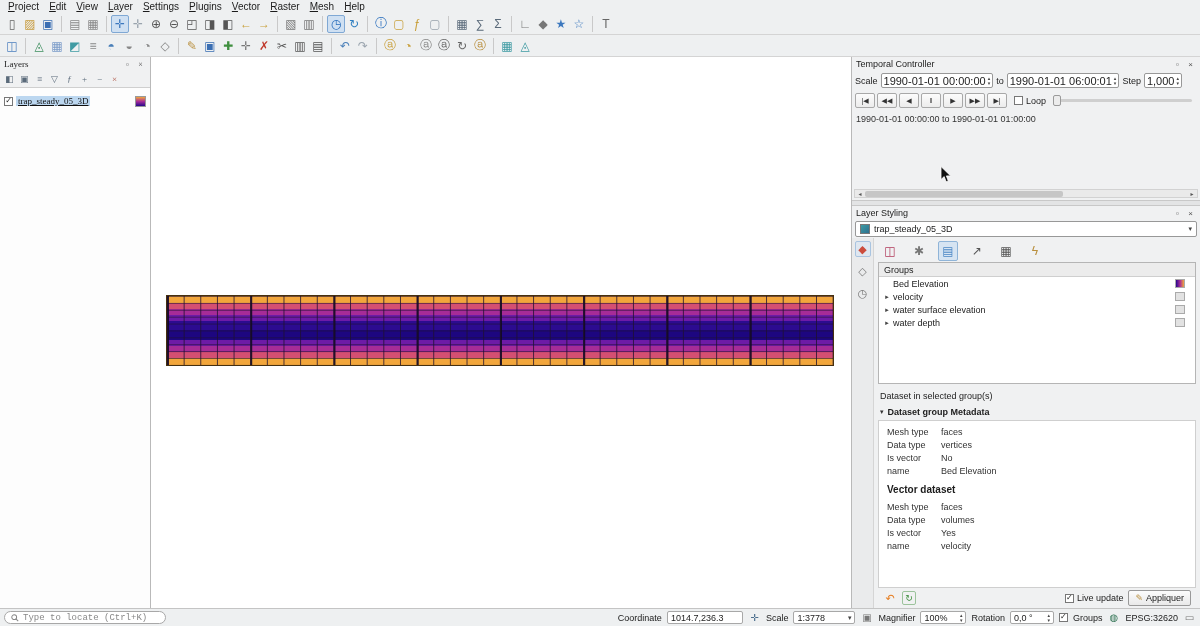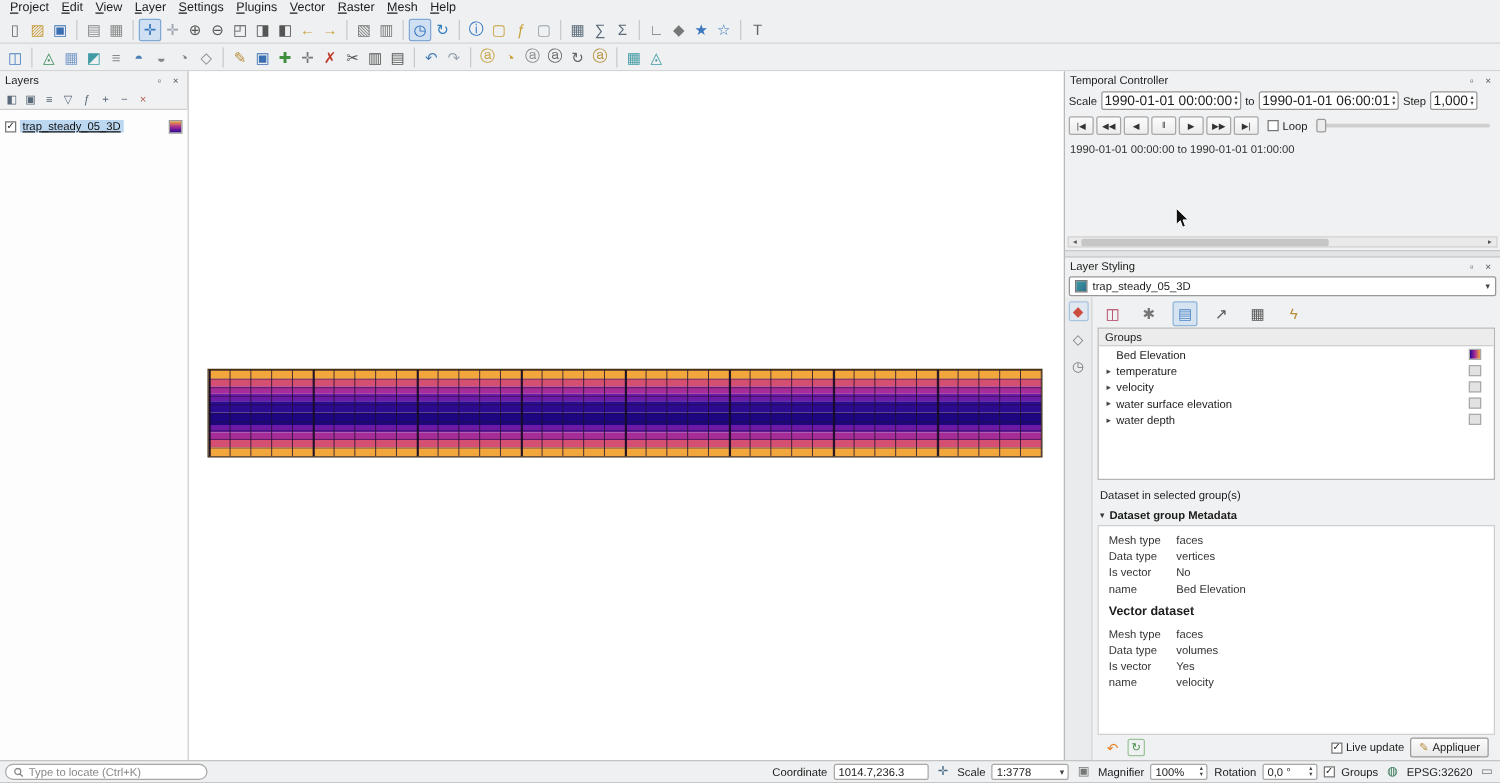--- a/index.html
+++ b/index.html
@@ -13,21 +13,21 @@
 
   
   .toolbar{display:flex;align-items:center;height:22px;padding:0 3px;border-bottom:1px solid #d4d4d4;}
   .tb-icon{width:18px;height:18px;display:flex;align-items:center;justify-content:center;font-size:12px;border-radius:2px;flex:0 0 auto;}
   .tb-icon.active{background:#cfe0f2;border:1px solid #7fa8d4;}
   .tb-sep{width:5px;height:16px;border-right:1px solid #c9c9c9;margin-right:4px;flex:0 0 auto;}
 
   .main{position:absolute;top:57px;left:0;width:1200px;height:551px;display:flex;}
 
   
-  .layers-panel{width:151px;background:#f0f1f2;border-right:1px solid #b9b9b9;display:flex;flex-direction:column;}
+  .layers-panel{width:151px;background:#f0f1f2;border-right:1px solid #b9b9b9;display:flex;flex-direction:column;font-family:Liberation Serif, serif;}
   .panel-header{height:14px;display:flex;align-items:center;padding:0 4px;font-size:9px;}
   .panel-title{flex:1;}
   .ph-icon{width:11px;height:11px;line-height:11px;text-align:center;font-size:8px;color:#555;margin-left:2px;}
   .layers-toolbar{height:16px;display:flex;align-items:center;gap:2px;padding:0 3px;}
   .layers-toolbar .tb-icon{width:13px;height:13px;font-size:9px;}
   .layers-list{flex:1;background:#fdfdfd;border-top:1px solid #cfcfcf;padding-top:6px;}
   .layer-row{display:flex;align-items:center;height:14px;padding:0 4px;gap:3px;}
   .checkbox{width:9px;height:9px;border:1px solid #777;background:#fff;font-size:8px;line-height:8px;text-align:center;color:#222;flex:0 0 auto;}
   .checkbox span{display:block;margin-top:-1px;}
   .layer-name{background:#bcd7f0;padding:0 2px;font-size:9px;text-decoration:underline;color:#111;white-space:nowrap;}
@@ -97,21 +97,21 @@
   .action-icon{width:14px;height:14px;display:flex;align-items:center;justify-content:center;font-size:11px;}
   .undo-orange{color:#e67e22;}
   .refresh-green{color:#3f8f3f;border:1px solid #9cc39c;border-radius:2px;font-size:9px;}
   .grow{flex:1;}
   .live-update{display:flex;align-items:center;gap:3px;font-size:9px;}
   .apply-btn{display:flex;align-items:center;gap:3px;height:16px;border:1px solid #999;border-radius:2px;background:linear-gradient(#fcfcfc,#e9e9e9);padding:0 6px;font-size:9px;}
   .apply-icon{color:#b98f3e;font-size:9px;}
 
   
   .statusbar{position:absolute;left:0;bottom:0;width:1200px;height:18px;background:#eef0f1;border-top:1px solid #c4c4c4;display:flex;align-items:center;padding:0 4px;gap:5px;font-size:9px;}
-  .locate{width:162px;height:13px;border:1px solid #a8a8a8;border-radius:7px;background:#fff;display:flex;align-items:center;padding:0 6px;gap:4px;color:#888;white-space:nowrap;overflow:hidden;}
+  .locate{width:162px;height:13px;border:1px solid #a8a8a8;border-radius:7px;background:#fff;display:flex;align-items:center;padding:0 6px;gap:4px;color:#888;white-space:nowrap;overflow:hidden;font-family:Liberation Mono, monospace;}
   .sb-field{height:13px;border:1px solid #a8a8a8;border-radius:2px;background:#fff;display:flex;align-items:center;padding:0 3px;gap:2px;white-space:nowrap;}
   .sb-icon{width:13px;height:13px;display:flex;align-items:center;justify-content:center;font-size:10px;color:#4c6f8e;}
   .cursor{position:absolute;left:940px;top:166px;width:12px;height:18px;z-index:9;}
 </style>
 </head>
 <body>
 
 <div class="app">
 
   <div class="menubar">
@@ -337,25 +337,20 @@
             <div class="groups-box">
               <div class="groups-header">Groups</div>
               <div class="tree">
                   <div class="tree-row">
                     <div class="tree-arrow"></div>
                     <div class="tree-label">Bed Elevation</div>
                     <div class="swatch active"></div>
                   </div>
                   <div class="tree-row">
                     <div class="tree-arrow">▸</div>
-                    <div class="tree-label">temperature</div>
-                    <div class="swatch inactive"></div>
-                  </div>
-                  <div class="tree-row">
-                    <div class="tree-arrow">▸</div>
                     <div class="tree-label">velocity</div>
                     <div class="swatch inactive"></div>
                   </div>
                   <div class="tree-row">
                     <div class="tree-arrow">▸</div>
                     <div class="tree-label">water surface elevation</div>
                     <div class="swatch inactive"></div>
                   </div>
                   <div class="tree-row">
                     <div class="tree-arrow">▸</div>

